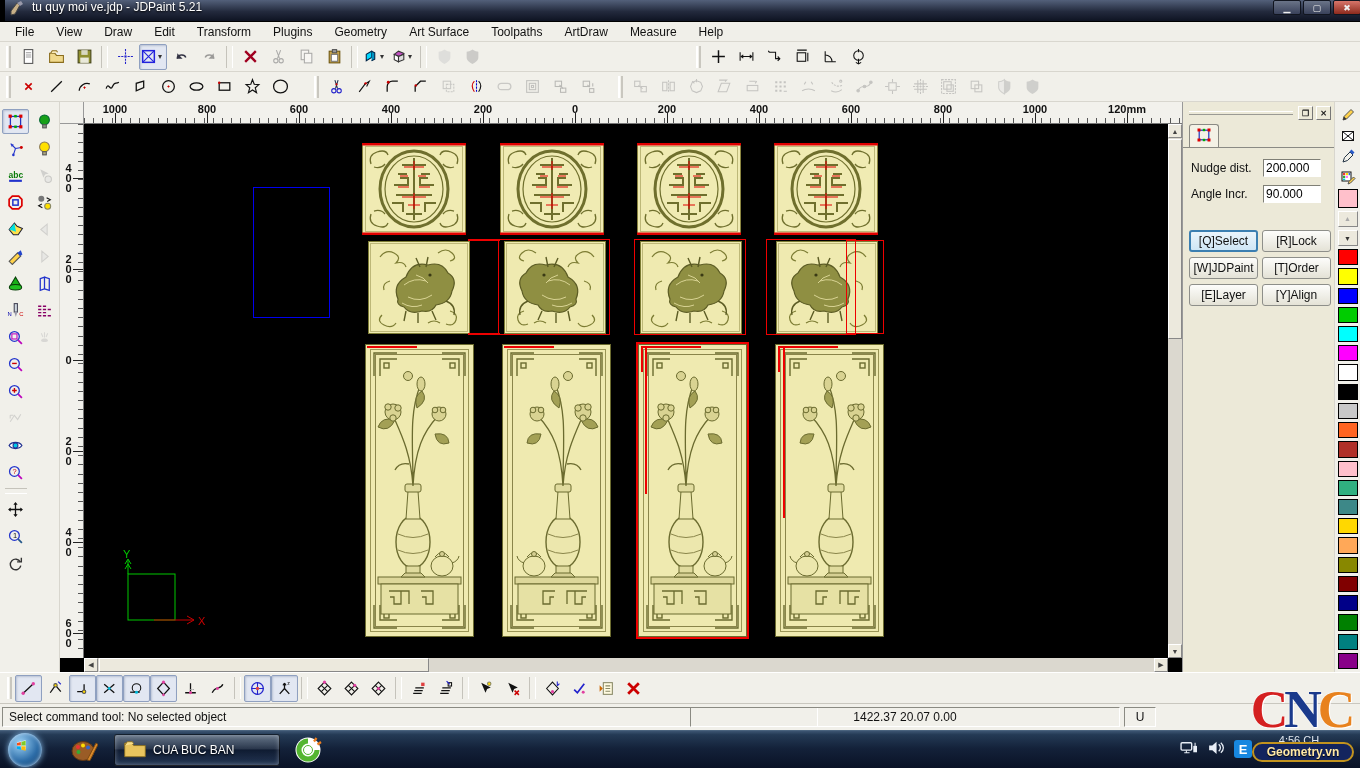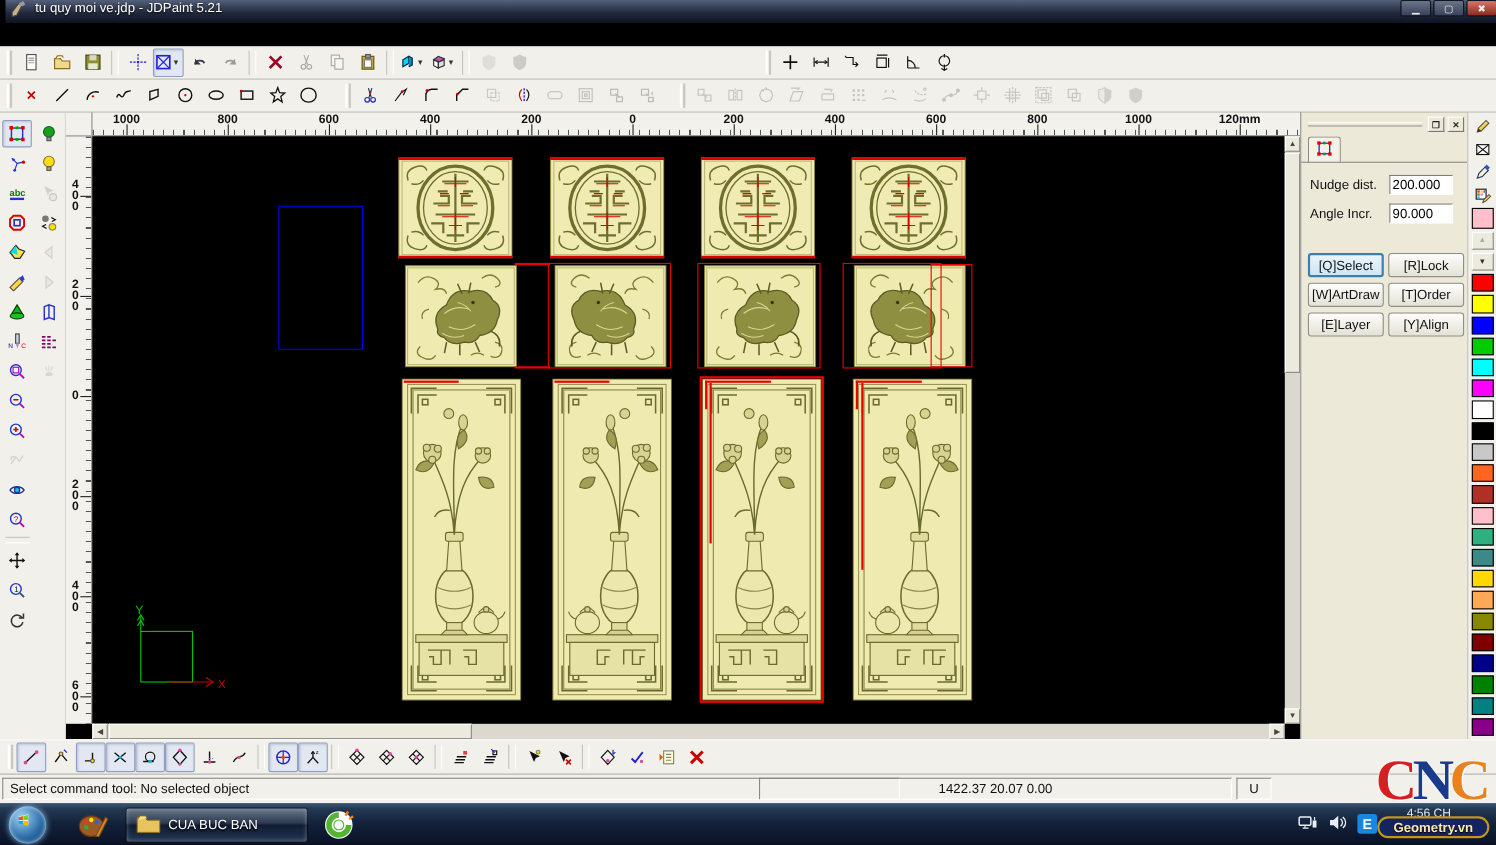--- a/index.html
+++ b/index.html
@@ -217,20 +217,34 @@
           <path d="M2 11l6-8 3 2-5 9-4 1z" fill="#c8b088" stroke="#444"></path>
           <path d="M8 3l4-2 2 3-3 2z" fill="#99a"></path>
         </svg></span>
     <span id="title">tu quy moi ve.jdp - JDPaint 5.21</span>
     <span id="winbtns">
       <span class="winbtn">▁</span>
       <span class="winbtn">▢</span>
       <span class="winbtn close">✖</span>
     </span>
   </div>
+  <div id="menubar">
+      <span class="menu-item">File</span>
+      <span class="menu-item">View</span>
+      <span class="menu-item">Draw</span>
+      <span class="menu-item">Edit</span>
+      <span class="menu-item">Transform</span>
+      <span class="menu-item">Plugins</span>
+      <span class="menu-item">Geometry</span>
+      <span class="menu-item">Art Surface</span>
+      <span class="menu-item">Toolpaths</span>
+      <span class="menu-item">ArtDraw</span>
+      <span class="menu-item">Measure</span>
+      <span class="menu-item">Help</span>
+    </div>
 
   <div id="toolbar1" class="toolbar">
     <span class="grip"></span>
     <span id="tb-standard" class="tbgroup">
         <span class="tb-btn">
           <span class="ic">
             <svg viewBox="0 0 16 16">
               <rect x="4" y="1.5" width="8" height="13" fill="#fff" stroke="#555"></rect>
               <path d="M5.5 4.5h5M5.5 6.5h5M5.5 8.5h5" stroke="#999"></path>
             </svg>
@@ -1118,21 +1132,21 @@
       <span class="rp-label">Nudge dist.</span>
       <input class="rp-field" value="200.000" style="">
     </div>
     <div class="rp-row" style="top:82px">
       <span class="rp-label">Angle Incr.</span>
       <input class="rp-field" value="90.000" style="">
     </div>
     <div id="rp-btns">
         <div class="rp-btn hl">[Q]Select</div>
         <div class="rp-btn">[R]Lock</div>
-        <div class="rp-btn">[W]ArtDraw</div>
+        <div class="rp-btn">[W]JDPaint</div>
         <div class="rp-btn">[T]Order</div>
         <div class="rp-btn">[E]Layer</div>
         <div class="rp-btn">[Y]Align</div>
       </div>
   </div>
 
   <div id="colorstrip">
       <span class="cs-btn">
         <svg viewBox="0 0 16 16">
           <path d="M3 13l1-3.5L11 2.5l2.5 2.5-7 7z" fill="#ffd24a" stroke="#555"></path>

